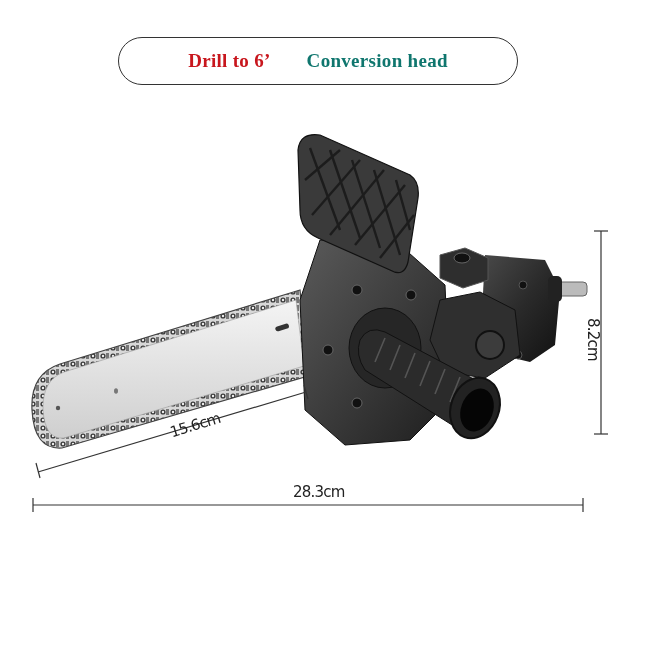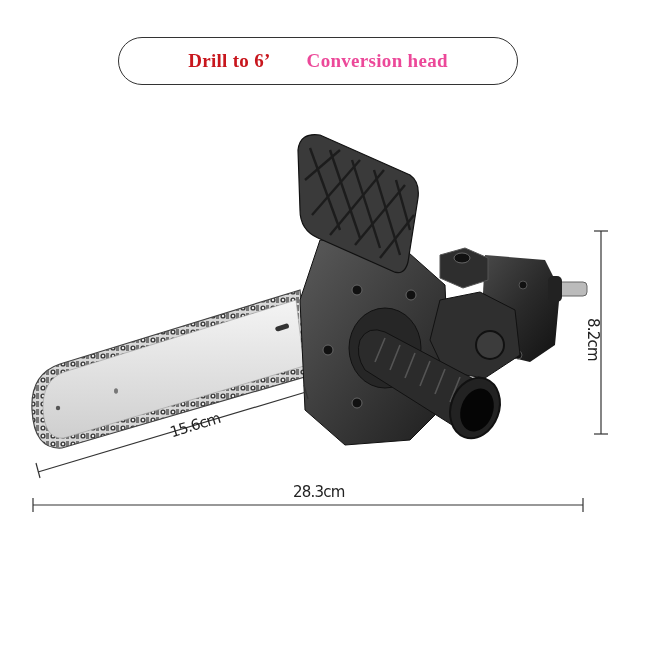--- a/index.html
+++ b/index.html
@@ -5,21 +5,21 @@
     html, body { margin:0; padding:0; background:#ffffff; }
     body { width:659px; height:659px; position:relative; overflow:hidden; font-family:"Liberation Sans", sans-serif; }
     .title-pill {
       position:absolute; left:118px; top:37px; width:400px; height:48px;
       border:1.5px solid #333; border-radius:24px; box-sizing:border-box;
       display:flex; align-items:center; justify-content:center; gap:0;
       font-family:"Liberation Serif", serif; font-weight:bold; font-size:19px; letter-spacing:0.3px;
       white-space:nowrap;
     }
     .t-red { color:#c8161d; }
-    .t-black { color:#ec4899;text-align:center; }
+    .t-black { color:#0f766e;text-align:center; }
     .product { position:absolute; left:0; top:0; width:659px; height:659px; }
     .dim-text { position:absolute; font-family:"DejaVu Sans", sans-serif; font-size:15px; color:#222; letter-spacing:-0.8px; }
     .dim-h { left:293px; top:483px; }
     .dim-v { left:602px; top:318px; transform:rotate(90deg); transform-origin:left top; }
     .dim-a { left:168px; top:424px; transform:rotate(-17deg); transform-origin:left top; }
   </style>
 </head>
 <body>
 
 <div class="title-pill">

